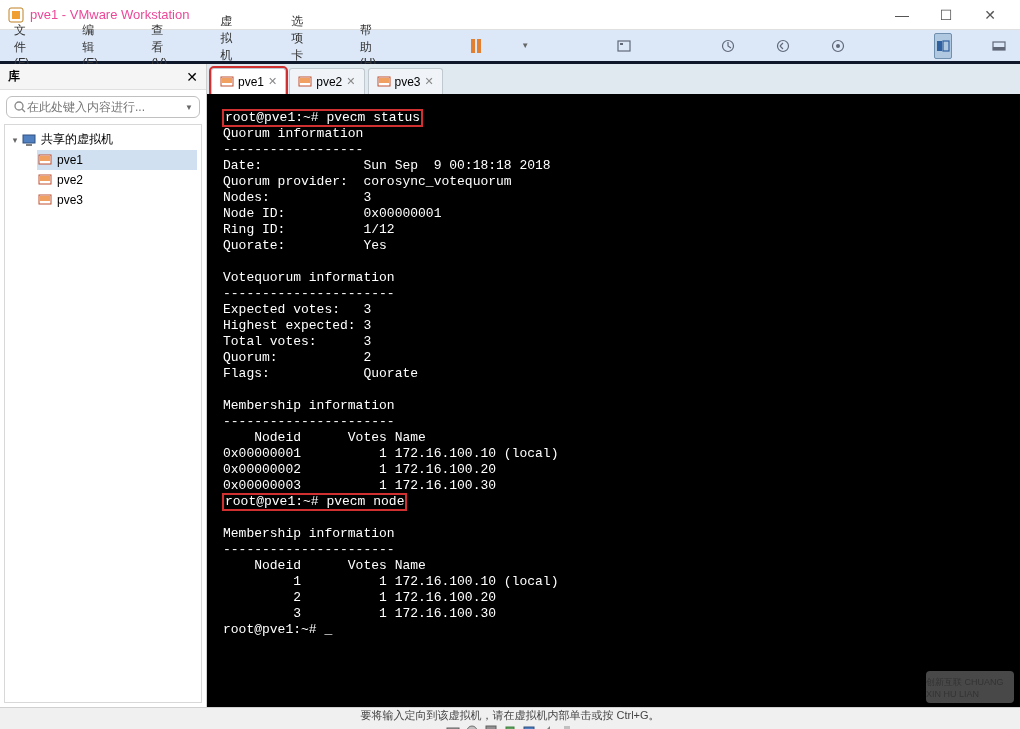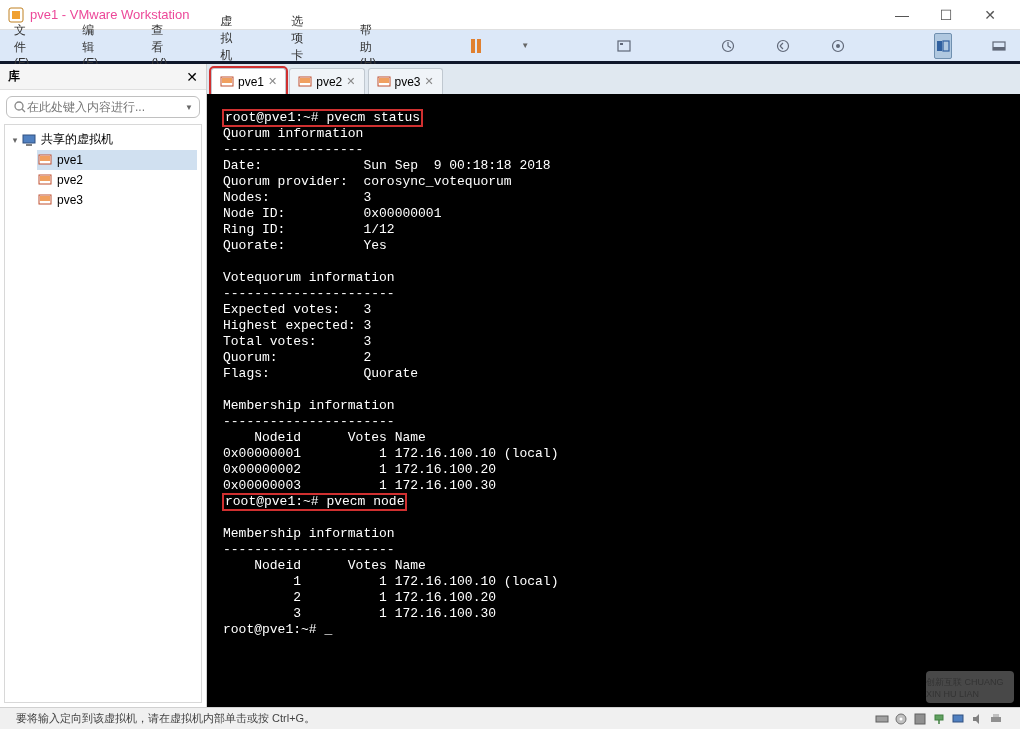--- a/index.html
+++ b/index.html
@@ -38,21 +38,21 @@
 .content { flex: 1; display: flex; flex-direction: column; background: #e8e8e8; }
 .tab-strip { height: 30px; display: flex; align-items: flex-end; padding: 0 4px; background: #e0e8f0; }
 .tab { height: 26px; display: flex; align-items: center; padding: 0 8px; background: #f0f4f8; border: 1px solid #c0c8d0; border-bottom: none; margin-right: 3px; border-radius: 3px 3px 0 0; cursor: pointer; gap: 4px; }
 .tab.active { background: #fff; outline: 2px solid #d03030; outline-offset: 0; }
 .tab .close { font-size: 11px; color: #888; }
 
 .console-wrap { flex: 1; background: #000; overflow: hidden; position: relative; }
 .console { font-family: Liberation Mono, monospace; font-size: 13px; color: #fff; line-height: 16px; white-space: pre; padding: 16px; }
 .hl { outline: 2px solid #d03030; outline-offset: -1px; display: inline-block; padding: 0 2px; }
 
-.status-bar { height: 22px; background: #f0f0f0; border-top: 1px solid #d0d0d0; display: flex; align-items: center; padding: 0 16px; font-size: 11px; color: #444; }
+.status-bar { height: 22px; background: #f0f0f0; border-top: 1px solid #d0d0d0; display: flex; align-items: center; padding: 0 8px; font-size: 11px; color: #444; flex-direction: column; }
 .status-bar .msg { flex: 1; }
 .status-icons { display: flex; gap: 3px; }
 .status-icons span { width: 16px; height: 16px; display: flex; align-items: center; justify-content: center; }
 
 .watermark { position: absolute; right: 6px; bottom: 26px; width: 88px; height: 32px; opacity: 0.5; font-size: 9px; color: #666; display: flex; align-items: center; justify-content: center; border-radius: 4px; background: rgba(240,240,240,0.6); }
 
 svg { display: block; }
 </style>
 </head>
 <body>

